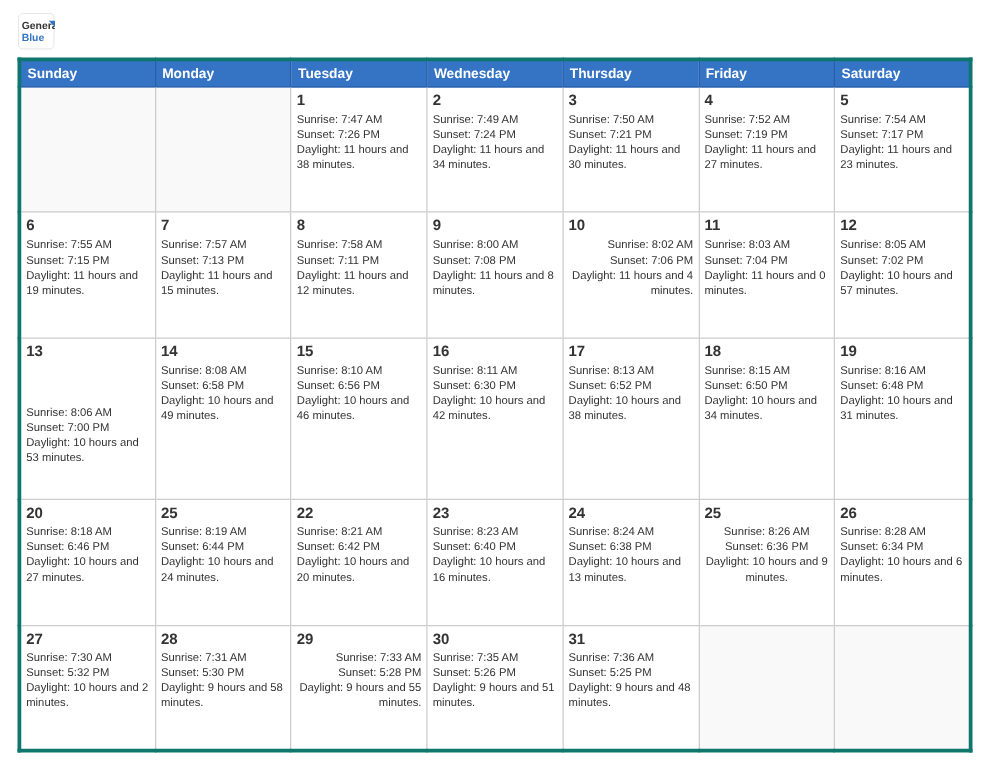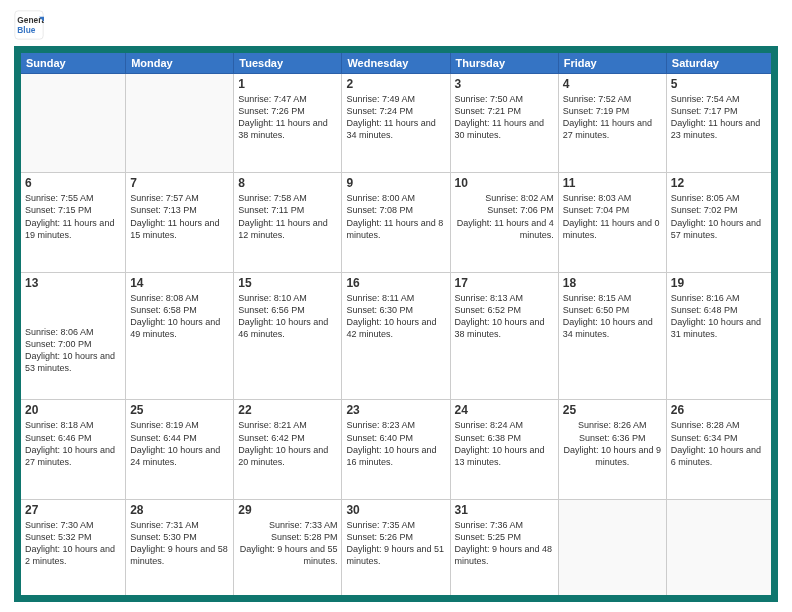--- a/index.html
+++ b/index.html
@@ -49,21 +49,21 @@
       font-weight: normal;
       color: #333;
       line-height: 1;
     }
     .location {
       font-size: 13px;
       color: #555;
     }
     .calendar {
       flex: 1;
-      border: 7px solid #0f766e;
+      border: 3px solid #0f766e;
       border-collapse: collapse;
       width: 100%;
       table-layout: fixed;
     }
     .calendar th {
       background: #3574C4;
       color: #fff;
       font-size: 11px;
       font-weight: bold;
       padding: 4px 5px;

